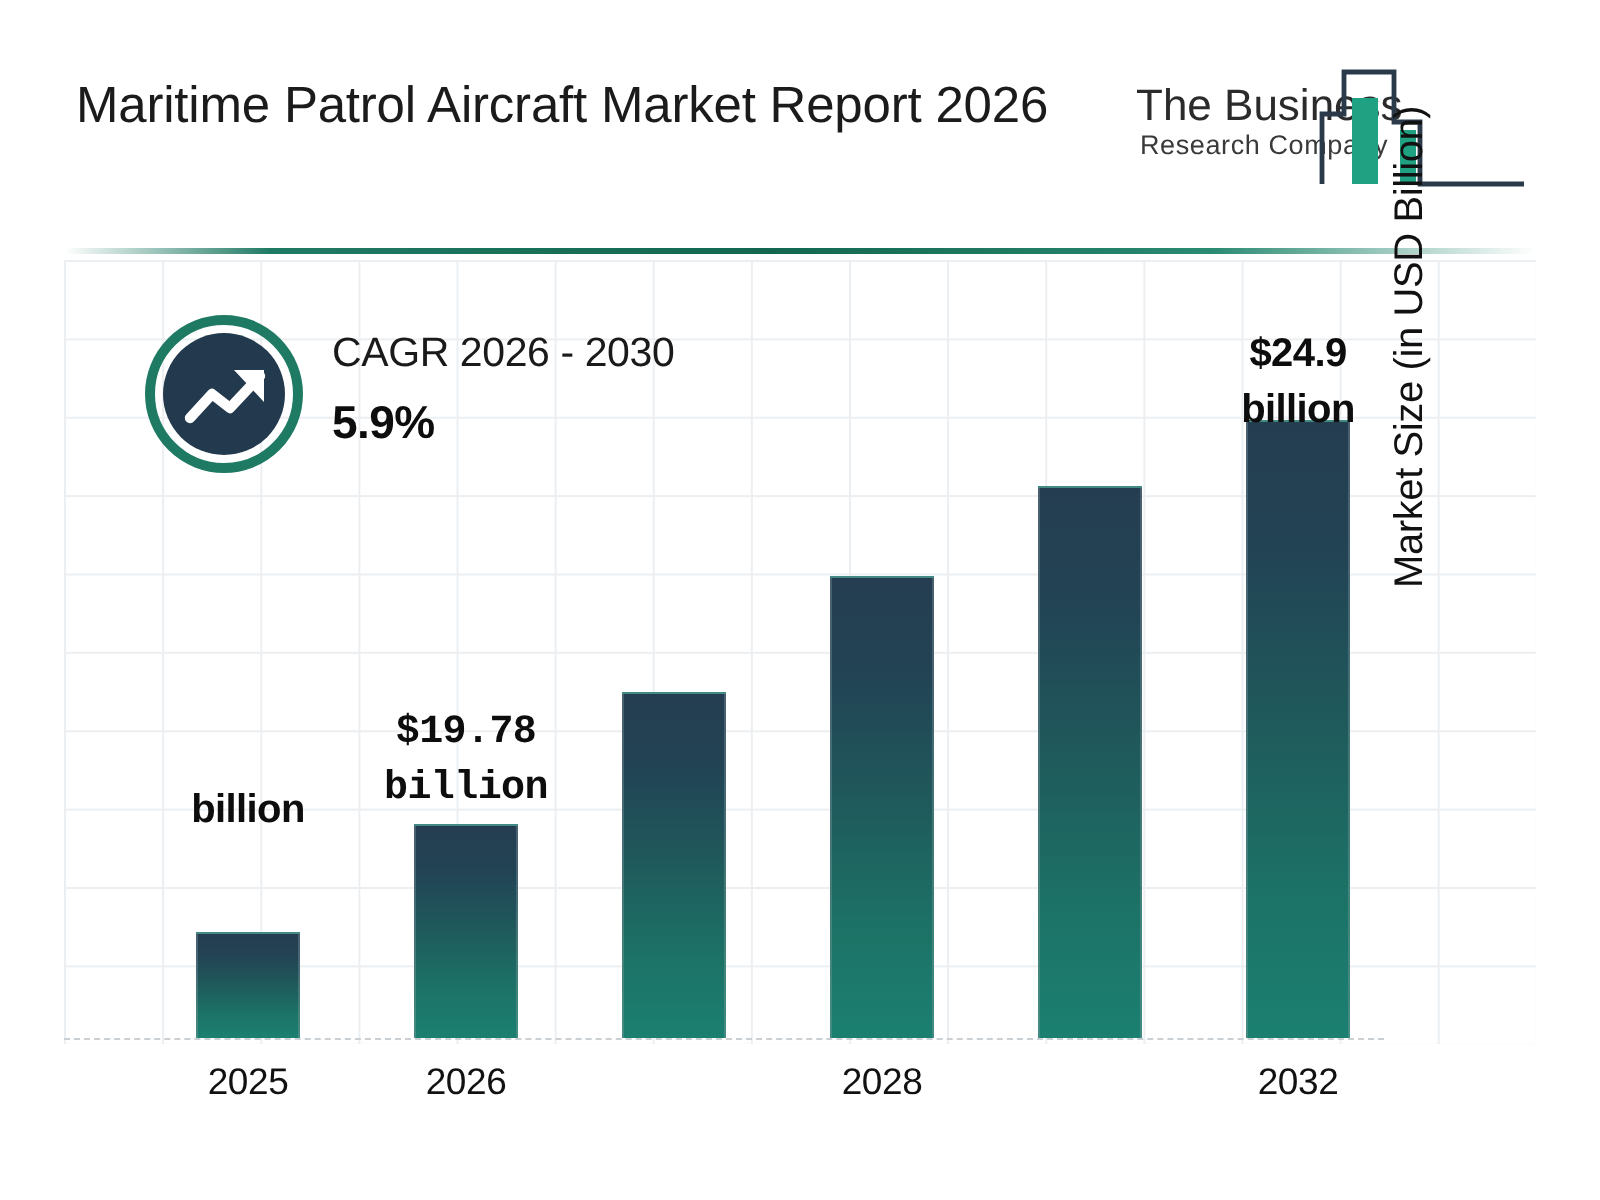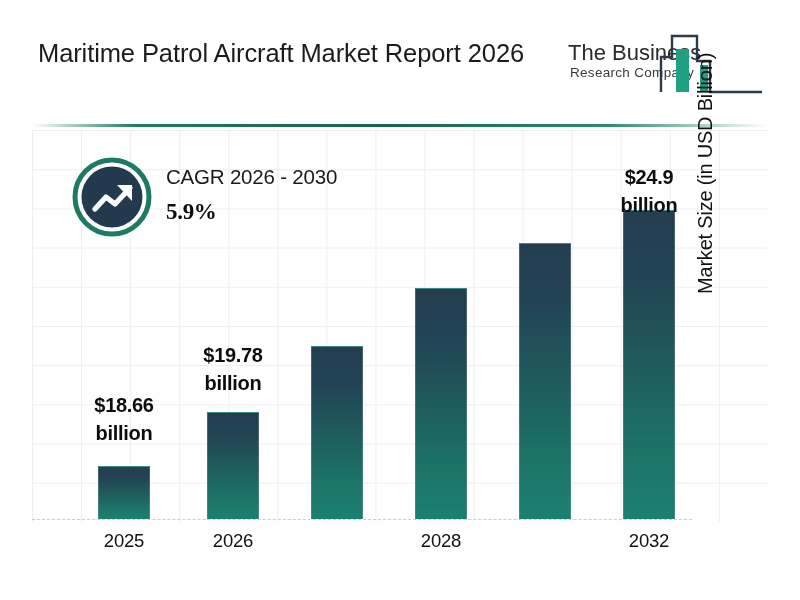--- a/index.html
+++ b/index.html
@@ -162,21 +162,20 @@
     letter-spacing: -0.2px;
     line-height: 1.2;
   }
   #cagr-value {
     margin-top: 8px;
     font-size: 23px;
     font-weight: bold;
     color: #0d0d0d;
     letter-spacing: -0.3px;
     line-height: 1.2;
-    font-family: Liberation Serif, serif;
   }
 
   
   #ylabel {
     position: absolute;
     left: 694px;
     top: 222px;
     width: 300px;
     transform: rotate(-90deg);
     transform-origin: 36px 36px;
@@ -216,29 +215,28 @@
 
   <div id="plot"></div>
   <div id="baseline"></div>
 
   <div id="bars">
 
     <div class="bar-group" style="left:98px;">
       <div class="bar" style="height:53px;width:52px;"></div>
     </div>
     <div class="bar-value" style="left:64px; top:392px;">
-      <div>$18.66</div>
       <div>billion</div>
     </div>
     <div class="tick-label" style="left:64px;">2025</div>
 
     <div class="bar-group" style="left:207px;">
       <div class="bar" style="height:107px;width:52px;"></div>
     </div>
-    <div class="bar-value" style="left:173px; top:342px;">
+    <div class="bar-value" style="left:173px; top:353px;font-family:Liberation Mono, monospace;">
       <div>$19.78</div>
       <div>billion</div>
     </div>
     <div class="tick-label" style="left:173px;">2026</div>
 
     <div class="bar-group" style="left:311px;">
       <div class="bar" style="height:173px;width:52px;"></div>
     </div>
 
     <div class="bar-group" style="left:415px;">

